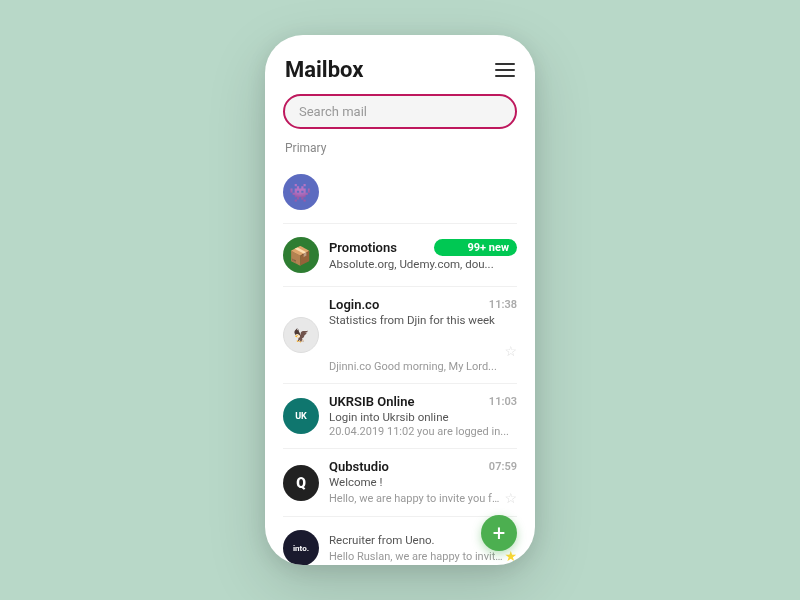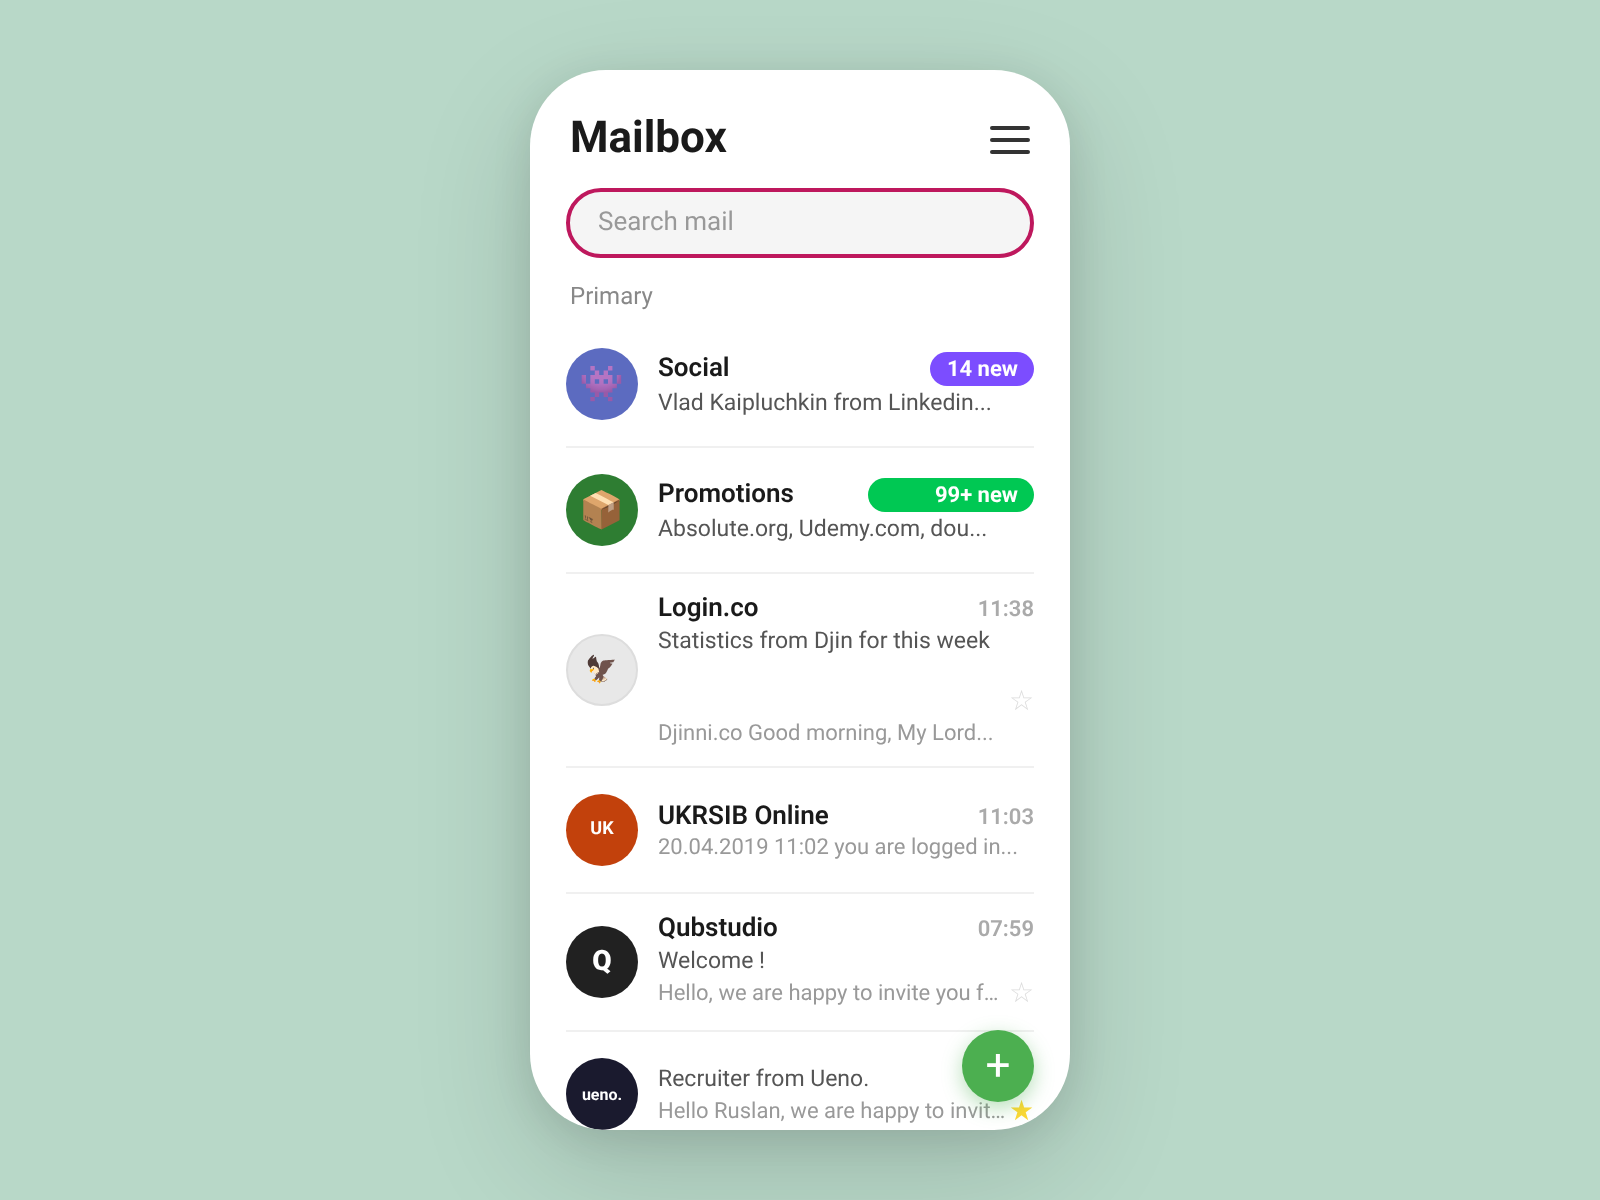--- a/index.html
+++ b/index.html
@@ -196,27 +196,20 @@
     <div class="search-bar">
       <span>Search mail</span>
     </div>
 
     <div class="section-label">Primary</div>
 
     <div class="email-list">
 
       <div class="email-item">
         <div class="avatar av-social" style="background:#5c6bc0; color:white; font-size:18px;">👾</div>
-        <div class="email-content">
-          <div class="email-sender">
-            <span>Social</span>
-            <span class="badge badge-purple">14  new</span>
-          </div>
-          <div class="email-subject">Vlad Kaipluchkin from Linkedin...</div>
-        </div>
       </div>
       <div class="divider"></div>
 
       <div class="email-item">
         <div class="avatar av-promo" style="background:#2e7d32; color:white; font-size:18px;">📦</div>
         <div class="email-content">
           <div class="email-sender">
             <span>Promotions</span>
             <span class="badge badge-green">99+ new</span>
           </div>
@@ -235,26 +228,27 @@
           <div class="email-subject">Statistics from Djin for this week</div>
           <div class="email-preview">
             <span style="overflow:hidden;text-overflow:ellipsis;white-space:nowrap;flex:1;margin-top:32px;">Djinni.co Good morning, My Lord...</span>
             <span class="star-icon star-empty">☆</span>
           </div>
         </div>
       </div>
       <div class="divider"></div>
 
       <div class="email-item">
-        <div class="avatar av-ukrsib" style="background:#c2410c; color:white; font-size:9px; font-weight:700; border-radius:50%; width:36px;height:36px;display:flex;align-items:center;justify-content:center;">UK</div>
+        <div class="avatar av-ukrsib" style="background:#0f766e; color:white; font-size:9px; font-weight:700; border-radius:50%; width:36px;height:36px;display:flex;align-items:center;justify-content:center;">UK</div>
         <div class="email-content">
           <div class="email-sender">
             <span>UKRSIB Online</span>
             <span class="time">11:03</span>
           </div>
+          <div class="email-subject">Login into Ukrsib online</div>
           <div class="email-preview">
             <span>20.04.2019 11:02 you are logged in...</span>
           </div>
         </div>
       </div>
       <div class="divider"></div>
 
       <div class="email-item">
         <div class="avatar" style="background:#212121; color:white; font-size:14px; font-weight:900; width:36px;height:36px;display:flex;align-items:center;justify-content:center;border-radius:50%;">Q</div>
         <div class="email-content">
@@ -265,21 +259,21 @@
           <div class="email-subject">Welcome !</div>
           <div class="email-preview">
             <span style="overflow:hidden;text-overflow:ellipsis;white-space:nowrap;flex:1;">Hello, we are happy to invite you for to...</span>
             <span class="star-icon star-empty">☆</span>
           </div>
         </div>
       </div>
       <div class="divider"></div>
 
       <div class="email-item">
-        <div class="avatar" style="background:#1a1a2e; color:white; font-size:8px; font-weight:700; width:36px;height:36px;display:flex;align-items:center;justify-content:center;border-radius:50%;">ueno.</div>
+        <div class="avatar" style="background:#1a1a2e; color:white; font-size:8px; font-weight:700; width:36px;height:36px;display:flex;align-items:center;justify-content:center;border-radius:50%;">into.</div>
         <div class="email-content">
           <div class="email-subject">Recruiter from Ueno.</div>
           <div class="email-preview">
             <span style="overflow:hidden;text-overflow:ellipsis;white-space:nowrap;flex:1;">Hello Ruslan, we are happy to invite y...</span>
             <span class="star-icon star-yellow">★</span>
           </div>
         </div>
       </div>
       <div class="divider"></div>
 

